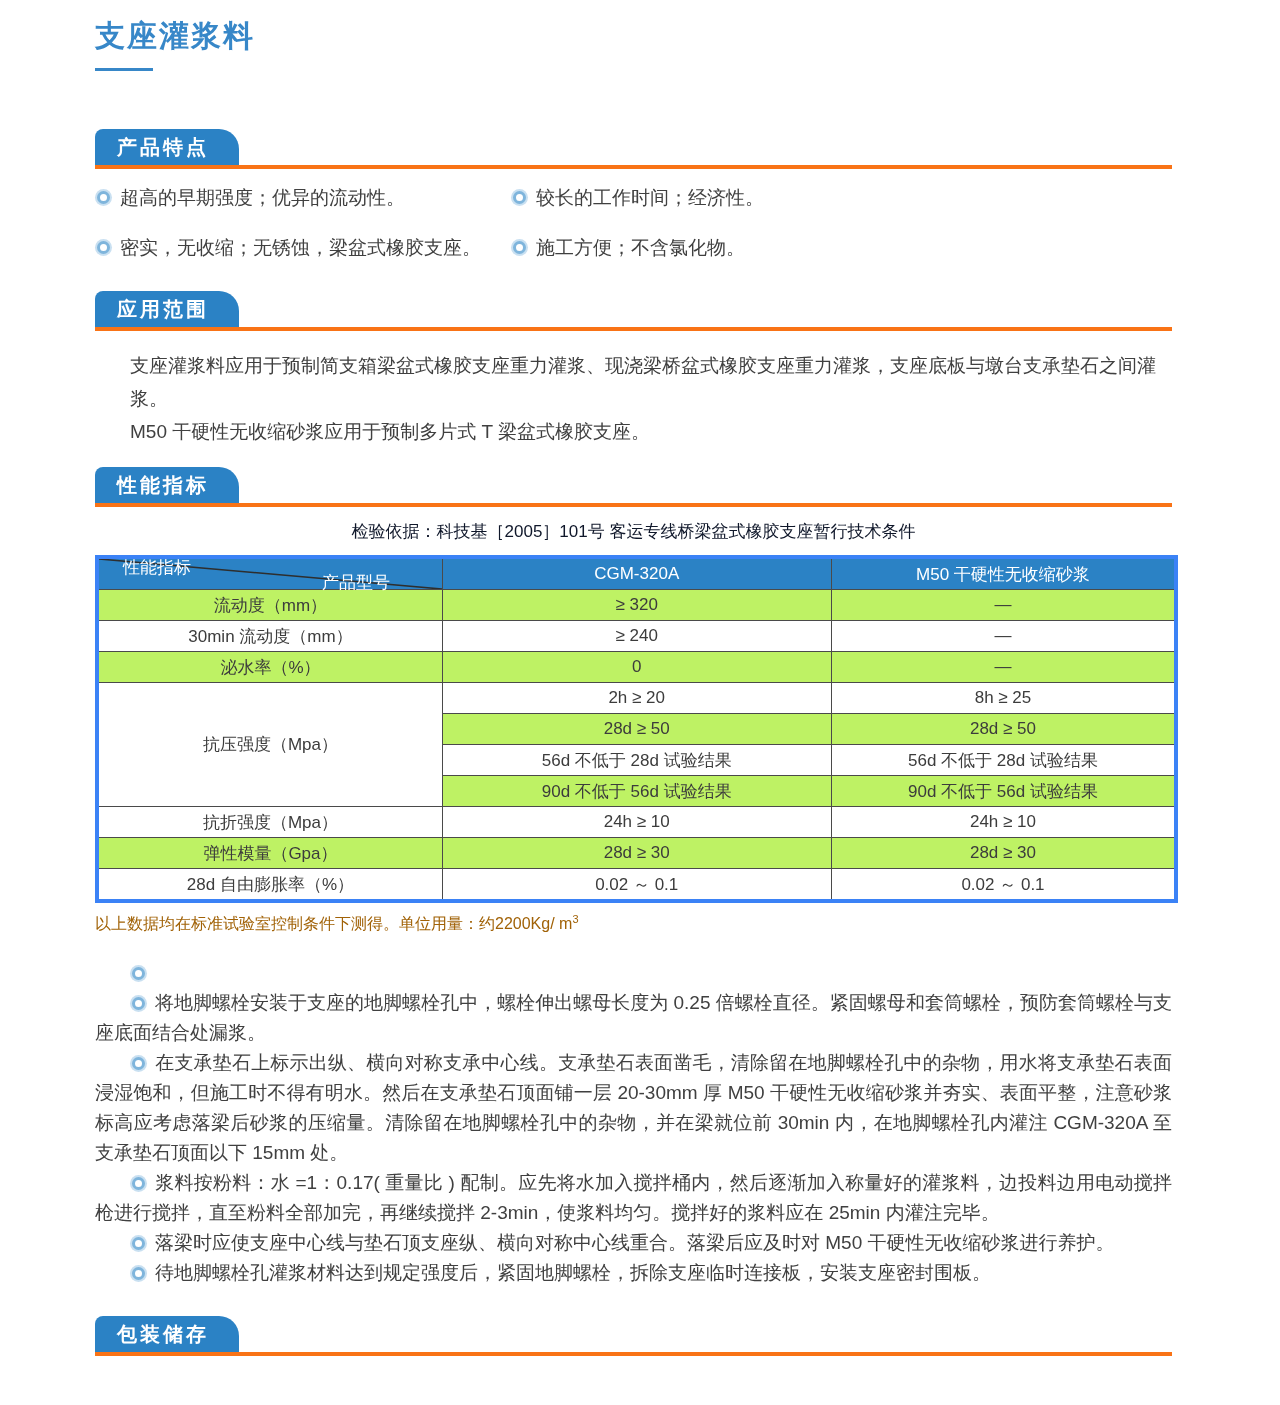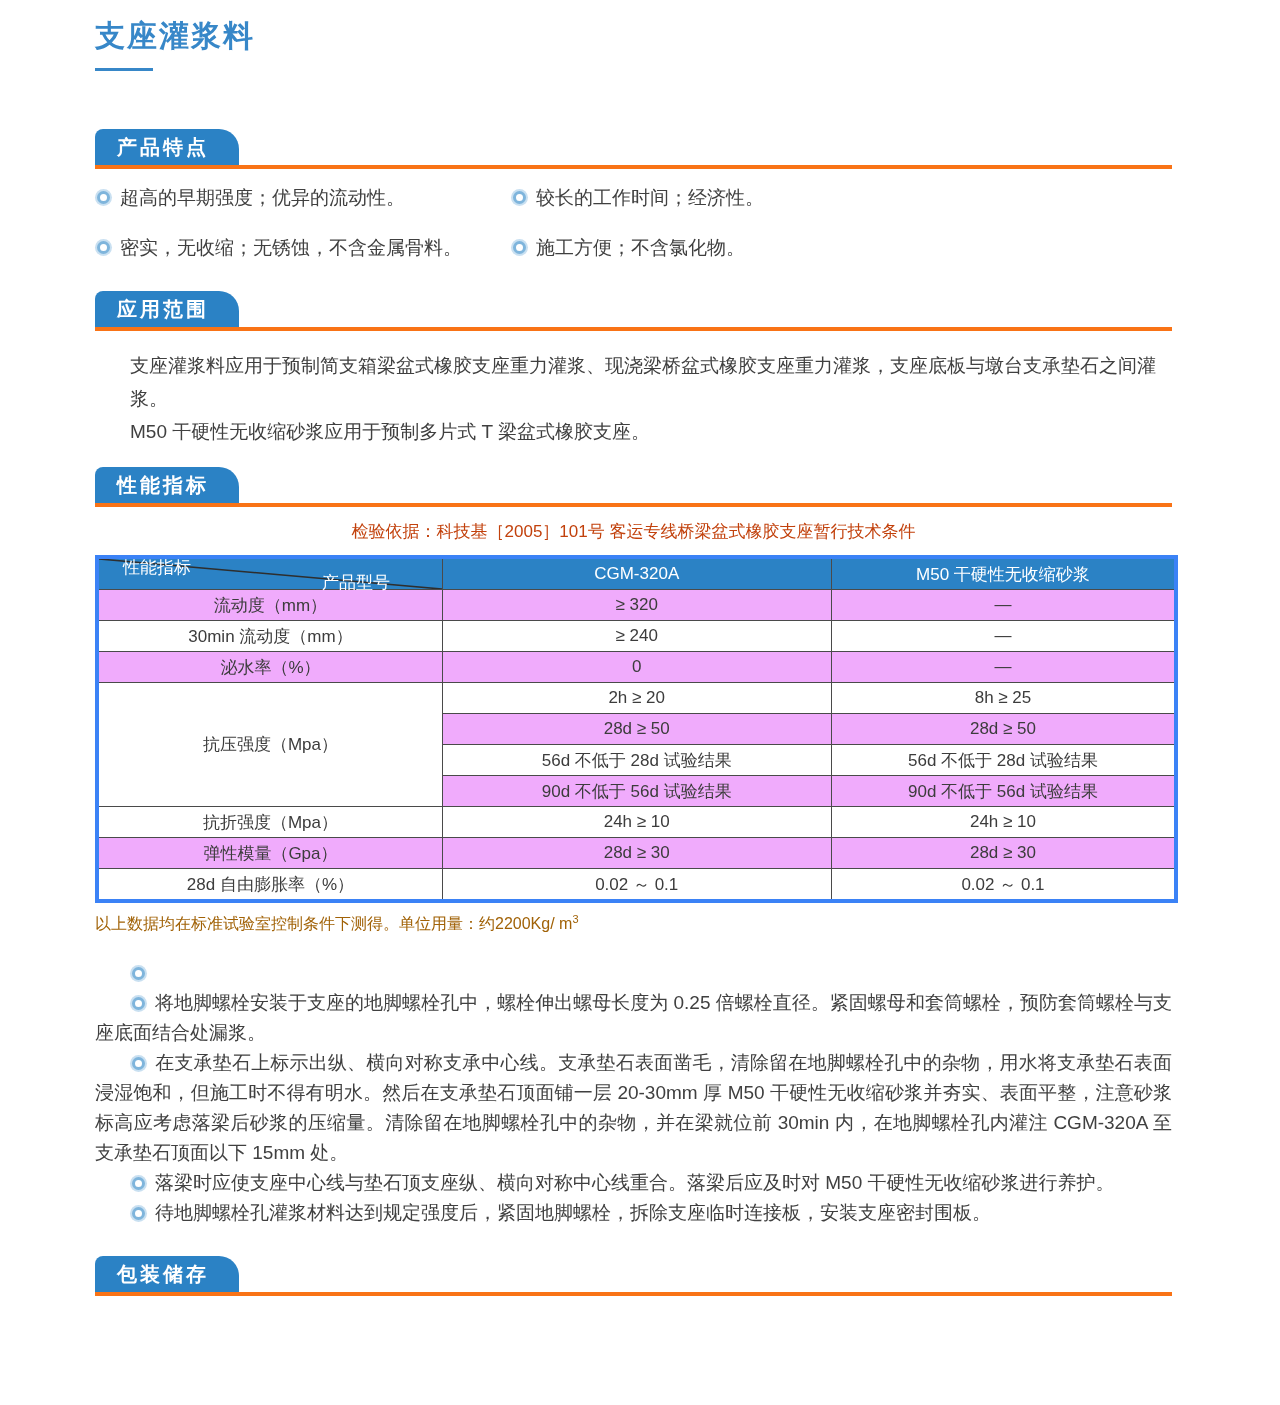--- a/index.html
+++ b/index.html
@@ -72,21 +72,21 @@
     padding-left: 35px;
     font-size: 19px;
     line-height: 33px;
   }
 
   
   .basis-line {
     margin-top: 13px;
     text-align: center;
     font-size: 17px;
-    color: #c2410c;
+    color: #0f172a;
   }
   table.perf {
     margin-top: 12px;
     width: 100.6%;
     border-collapse: collapse;
     table-layout: fixed;
     font-size: 17px;
     color: #3C3C3C;
   }
   table.perf td {
@@ -99,21 +99,21 @@
   td.head {
     background: #2B82C5;
     color: #ffffff;
     height: 64px;
     border-bottom: 2px solid #303030;
   }
   td.diag { position: relative; padding: 0; }
   td.diag svg { position: absolute; top: 0; left: 0; width: 100%; height: 100%; }
   .diag-top  { position: absolute; top: 12px; right: 52px; }
   .diag-bot  { position: absolute; bottom: 10px; left: 24px; }
-  tr.gray td { background: #f0abfc; }
+  tr.gray td { background: #bef264; }
   td.rowspan-cell { background: #ffffff; }
   .perf-note {
     margin-top: 10px;
     font-size: 16px;
     color: #a16207;
   }
   .perf-note sup { font-size: 11px; }
 
   
   .cons-block { margin-top: 14px; }
@@ -140,21 +140,21 @@
   <div class="doc-title">支座灌浆料</div>
   <div class="title-underline"></div>
 
   <div class="m-feat">
     <div class="sec-bar">
       <span class="sec-tab">产品特点</span>
     </div>
     <div class="features-list">
       <div><span class="dot"></span><span>超高的早期强度；优异的流动性。</span></div>
       <div><span class="dot"></span><span>较长的工作时间；经济性。</span></div>
-      <div><span class="dot"></span><span>密实，无收缩；无锈蚀，不含金属骨料。</span></div>
+      <div><span class="dot"></span><span>密实，无收缩；无锈蚀，梁盆式橡胶支座。</span></div>
       <div><span class="dot"></span><span>施工方便；不含氯化物。</span></div>
     </div>
   </div>
 
   <div class="m-app">
     <div class="sec-bar">
       <span class="sec-tab">应用范围</span>
     </div>
     <div class="app-block">
       <div>支座灌浆料应用于预制简支箱梁盆式橡胶支座重力灌浆、现浇梁桥盆式橡胶支座重力灌浆，支座底板与墩台支承垫石之间灌浆。</div>
@@ -238,20 +238,21 @@
     </table>
 
     <div class="perf-note"><span>以上数据均在标准试验室控制条件下测得。单位用量：约2200Kg/ m</span><sup>3</sup></div>
   </div>
 
   <div class="m-cons">
     <div class="cons-block">
       <p><span class="dot"></span></p>
       <p><span class="dot"></span><span>将地脚螺栓安装于支座的地脚螺栓孔中，螺栓伸出螺母长度为 0.25 倍螺栓直径。紧固螺母和套筒螺栓，预防套筒螺栓与支座底面结合处漏浆。</span></p>
       <p><span class="dot"></span><span>在支承垫石上标示出纵、横向对称支承中心线。支承垫石表面凿毛，清除留在地脚螺栓孔中的杂物，用水将支承垫石表面浸湿饱和，但施工时不得有明水。然后在支承垫石顶面铺一层 20-30mm 厚 M50 干硬性无收缩砂浆并夯实、表面平整，注意砂浆标高应考虑落梁后砂浆的压缩量。清除留在地脚螺栓孔中的杂物，并在梁就位前 30min 内，在地脚螺栓孔内灌注 CGM-320A 至支承垫石顶面以下 15mm 处。</span></p>
+      <p><span class="dot"></span><span>浆料按粉料：水 =1：0.17( 重量比 ) 配制。应先将水加入搅拌桶内，然后逐渐加入称量好的灌浆料，边投料边用电动搅拌枪进行搅拌，直至粉料全部加完，再继续搅拌 2-3min，使浆料均匀。搅拌好的浆料应在 25min 内灌注完毕。</span></p>
       <p><span class="dot"></span><span>落梁时应使支座中心线与垫石顶支座纵、横向对称中心线重合。落梁后应及时对 M50 干硬性无收缩砂浆进行养护。</span></p>
       <p><span class="dot"></span><span>待地脚螺栓孔灌浆材料达到规定强度后，紧固地脚螺栓，拆除支座临时连接板，安装支座密封围板。</span></p>
     </div>
   </div>
 
   <div class="m-pack">
     <div class="sec-bar">
       <span class="sec-tab">包装储存</span>
     </div>
 

